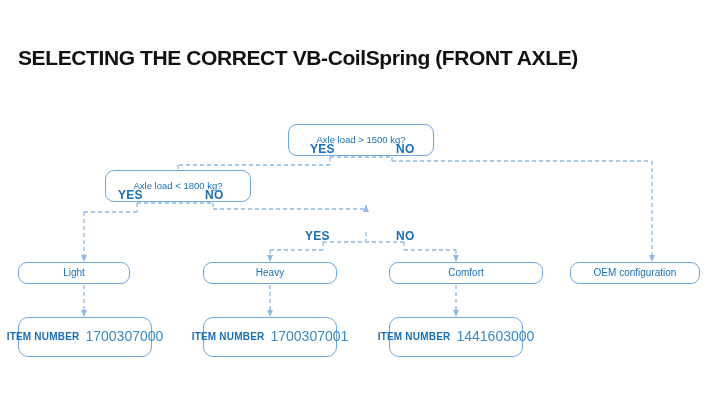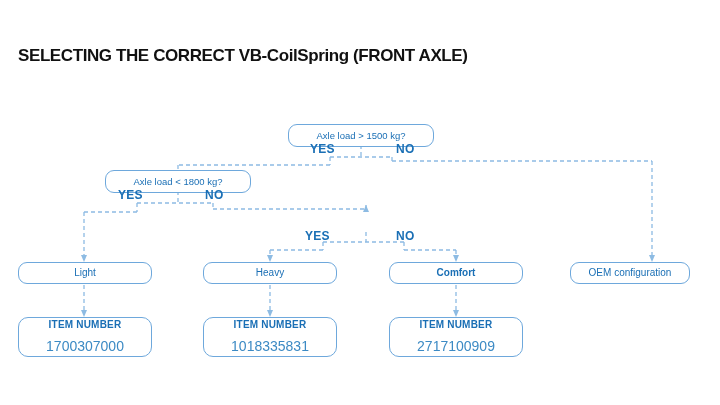--- a/index.html
+++ b/index.html
@@ -16,21 +16,21 @@
   }
   #stage {
     position: relative;
     width: 720px;
     height: 405px;
   }
   #title {
     position: absolute;
     left: 18px;
     top: 46px;
-    font-size: 17px;
+    font-size: 21px;
     font-weight: bold;
     letter-spacing: -0.4px;
     color: #111111;
     font-family: "Liberation Sans", sans-serif;
     white-space: nowrap;
   }
   .node {
     position: absolute;
     box-sizing: border-box;
     border: 1.4px solid #6ea8dc;
@@ -39,29 +39,29 @@
     color: #1a6fb5;
     display: flex;
     align-items: center;
     justify-content: center;
     text-align: center;
     font-size: 9.5px;
     line-height: 1.25;
     white-space: nowrap;
   }
   .node.decision {
-    height: 23px;
+    height: 32px;
     font-size: 9.5px;
   }
   .node.outcome {
     height: 22px;
     font-size: 10px;
   }
   .node.item {
-    flex-direction: column;
+    flex-direction: row;
     height: 40px;
     border-width: 1.6px;
     border-radius: 10px;
     gap: 6px;
   }
   .item-title {
     font-weight: bold;
     font-size: 10px;
     color: #1a6fb5;
     letter-spacing: 0.2px;
@@ -161,39 +161,39 @@
 
   <div class="node decision" style="left:105px; top:170px; width:146px;border-radius:9px;">
     <span>Axle load &lt; 1800 kg?</span>
   </div>
   <div class="branch-label" style="left:118px; top:188px;">YES</div>
   <div class="branch-label" style="left:205px; top:188px;">NO</div>
 
   <div class="branch-label" style="left:305px; top:229px;">YES</div>
   <div class="branch-label" style="left:396px; top:229px;">NO</div>
 
-  <div class="node outcome" style="left:18px; top:262px; width:134px;">
+  <div class="node outcome" style="left:18px; top:262px; width:112px;">
     <span>Light</span>
   </div>
   <div class="node outcome" style="left:203px; top:262px; width:134px;text-align:center;">
     <span>Heavy</span>
   </div>
-  <div class="node outcome" style="left:389px; top:262px; width:134px;font-weight:bold;">
+  <div class="node outcome" style="left:389px; top:262px; width:154px;">
     <span>Comfort</span>
   </div>
-  <div class="node outcome" style="left:570px; top:262px; width:120px;">
+  <div class="node outcome" style="left:570px; top:262px; width:130px;">
     <span>OEM configuration</span>
   </div>
 
   <div class="node item" style="left:18px; top:317px; width:134px;">
     <span class="item-title">ITEM NUMBER</span>
     <span class="item-value">1700307000</span>
   </div>
   <div class="node item" style="left:203px; top:317px; width:134px;">
     <span class="item-title">ITEM NUMBER</span>
-    <span class="item-value">1018335831</span>
+    <span class="item-value">1700307001</span>
   </div>
   <div class="node item" style="left:389px; top:317px; width:134px;">
     <span class="item-title">ITEM NUMBER</span>
-    <span class="item-value">2717100909</span>
+    <span class="item-value">1441603000</span>
   </div>
 
 </div>
 
 </body></html>

